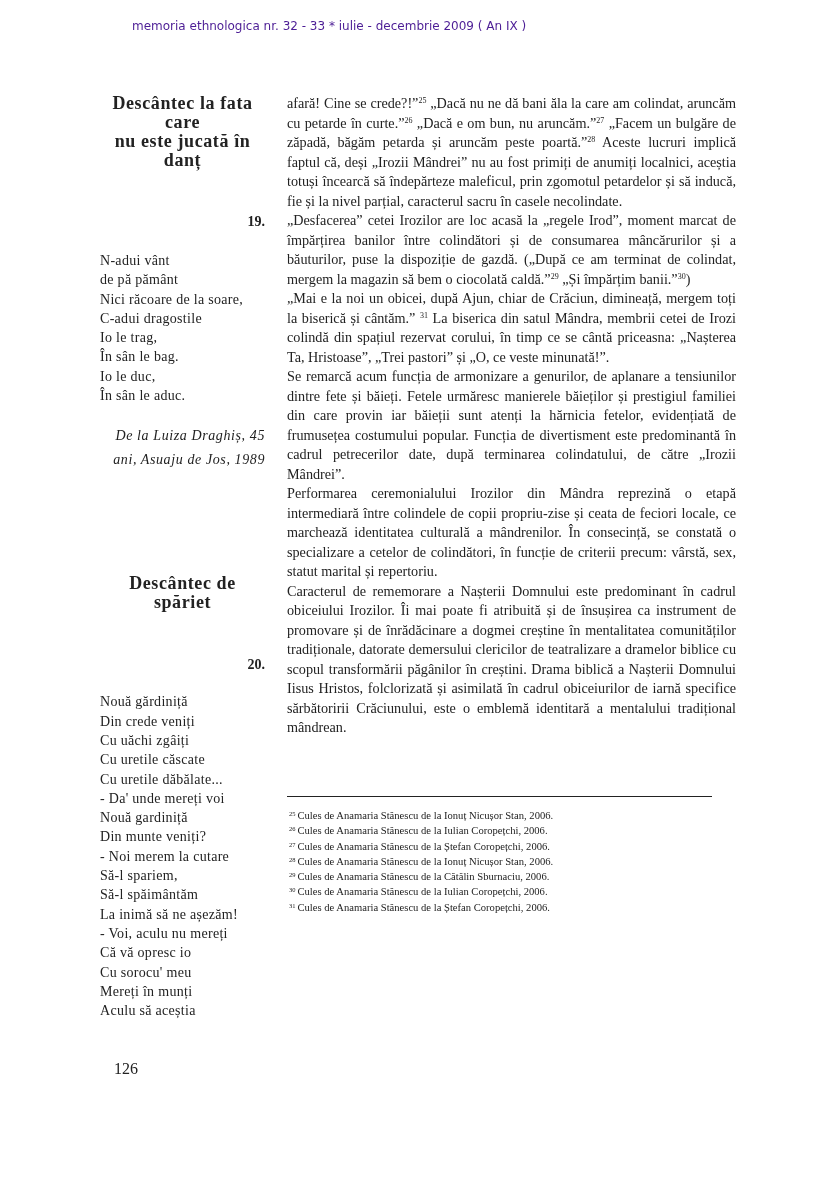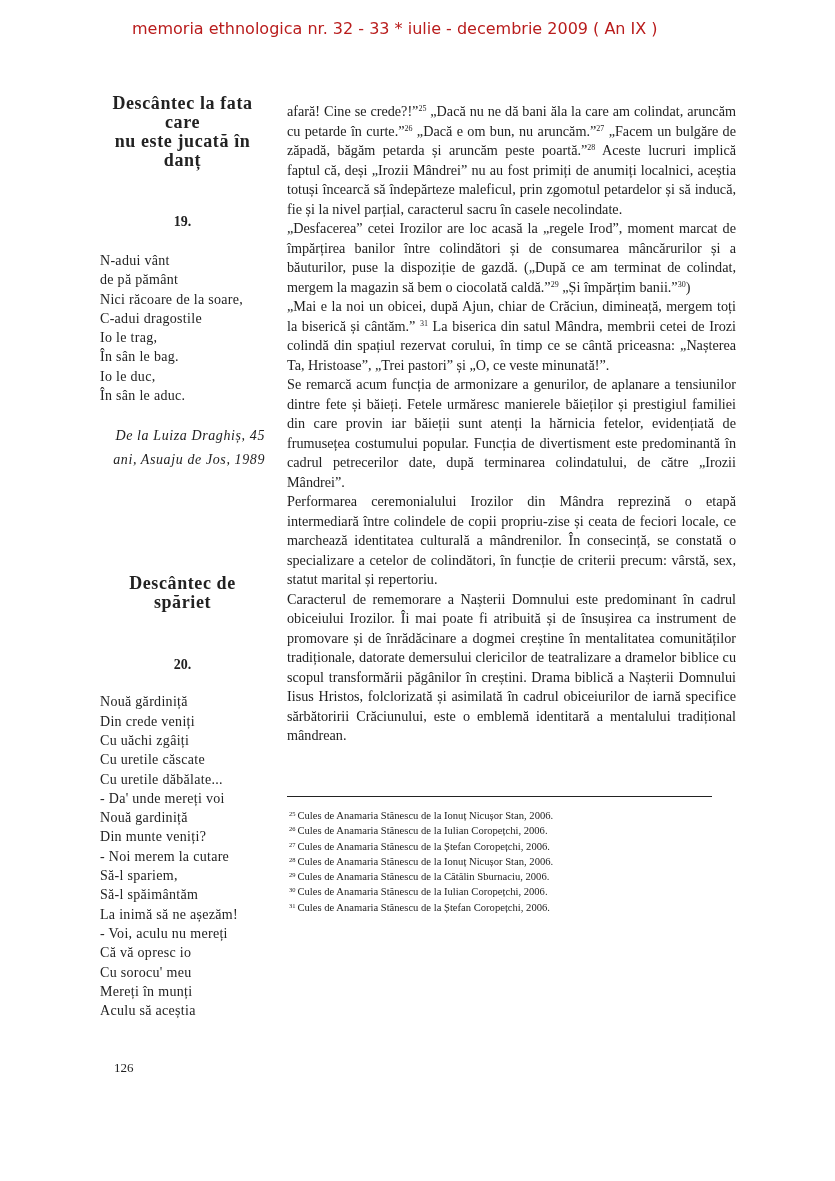--- a/index.html
+++ b/index.html
@@ -1,52 +1,52 @@
 <!DOCTYPE html>
 <html><head>
 <meta charset="utf-8">
 <style>
   html, body { margin: 0; padding: 0; background: #ffffff; }
   body { width: 835px; height: 1181px; position: relative; overflow: hidden; color: #1a1a1a; }
   .running-head {
     position: absolute; left: 132px; top: 19px;
-    font-family: "DejaVu Sans", sans-serif; font-size: 16px; color: #b91c1c;
+    font-family: "DejaVu Sans", sans-serif; font-size: 12px; color: #4c1d95;
     letter-spacing: 0; white-space: nowrap;
   }
   .left-col {
     position: absolute; left: 100px; top: 94px; width: 165px;
     font-family: "Liberation Serif", serif; font-size: 14px; color: #222;
   }
   .poem-title {
     font-weight: bold; text-align: center; line-height: 19px; font-size: 18px;
     letter-spacing: 0.6px; margin: 0;
   }
   .poem-number {
-    font-weight: bold; text-align: center; font-size: 14px; margin: 0;
+    font-weight: bold; text-align: right; font-size: 14px; margin: 0;
   }
   .poem-lines { margin: 0; padding: 0; list-style: none; }
   .poem-lines li { line-height: 19.3px; white-space: nowrap; letter-spacing: 0.3px; }
   .poem-source { font-style: italic; line-height: 24px; letter-spacing: 0.6px; margin: 0; text-align: right; }
   .right-col {
-    position: absolute; left: 287px; top: 102px; width: 449px;
+    position: absolute; left: 287px; top: 94px; width: 449px;
     font-family: "Liberation Serif", serif; font-size: 14.2px; color: #222;
     line-height: 19.5px;
   }
   .right-col p { margin: 0; text-align: justify; text-align-last: left; }
   .right-col sup { font-size: 8px; vertical-align: 5px; line-height: 0; }
   .fn-rule { position: absolute; left: 287px; top: 796px; width: 425px; height: 0; border-top: 1.3px solid #222; }
   .footnotes {
     position: absolute; left: 289px; top: 808px; width: 440px;
     font-family: "Liberation Serif", serif; font-size: 10.6px; color: #222; line-height: 15.3px;
   }
   .footnotes div { white-space: nowrap; }
   .footnotes sup { font-size: 6.5px; vertical-align: 3px; line-height: 0; margin-right: 2px; }
   .page-number {
     position: absolute; left: 114px; top: 1060px;
-    font-family: "Liberation Serif", serif; font-size: 13px; color: #222;
+    font-family: "Liberation Serif", serif; font-size: 16px; color: #222;
   }
 </style>
 </head>
 <body>
 
 <div class="running-head">memoria ethnologica nr. 32 - 33 * iulie - decembrie 2009 ( An IX )</div>
 
 <div class="left-col">
   <section>
     <p class="poem-title">

